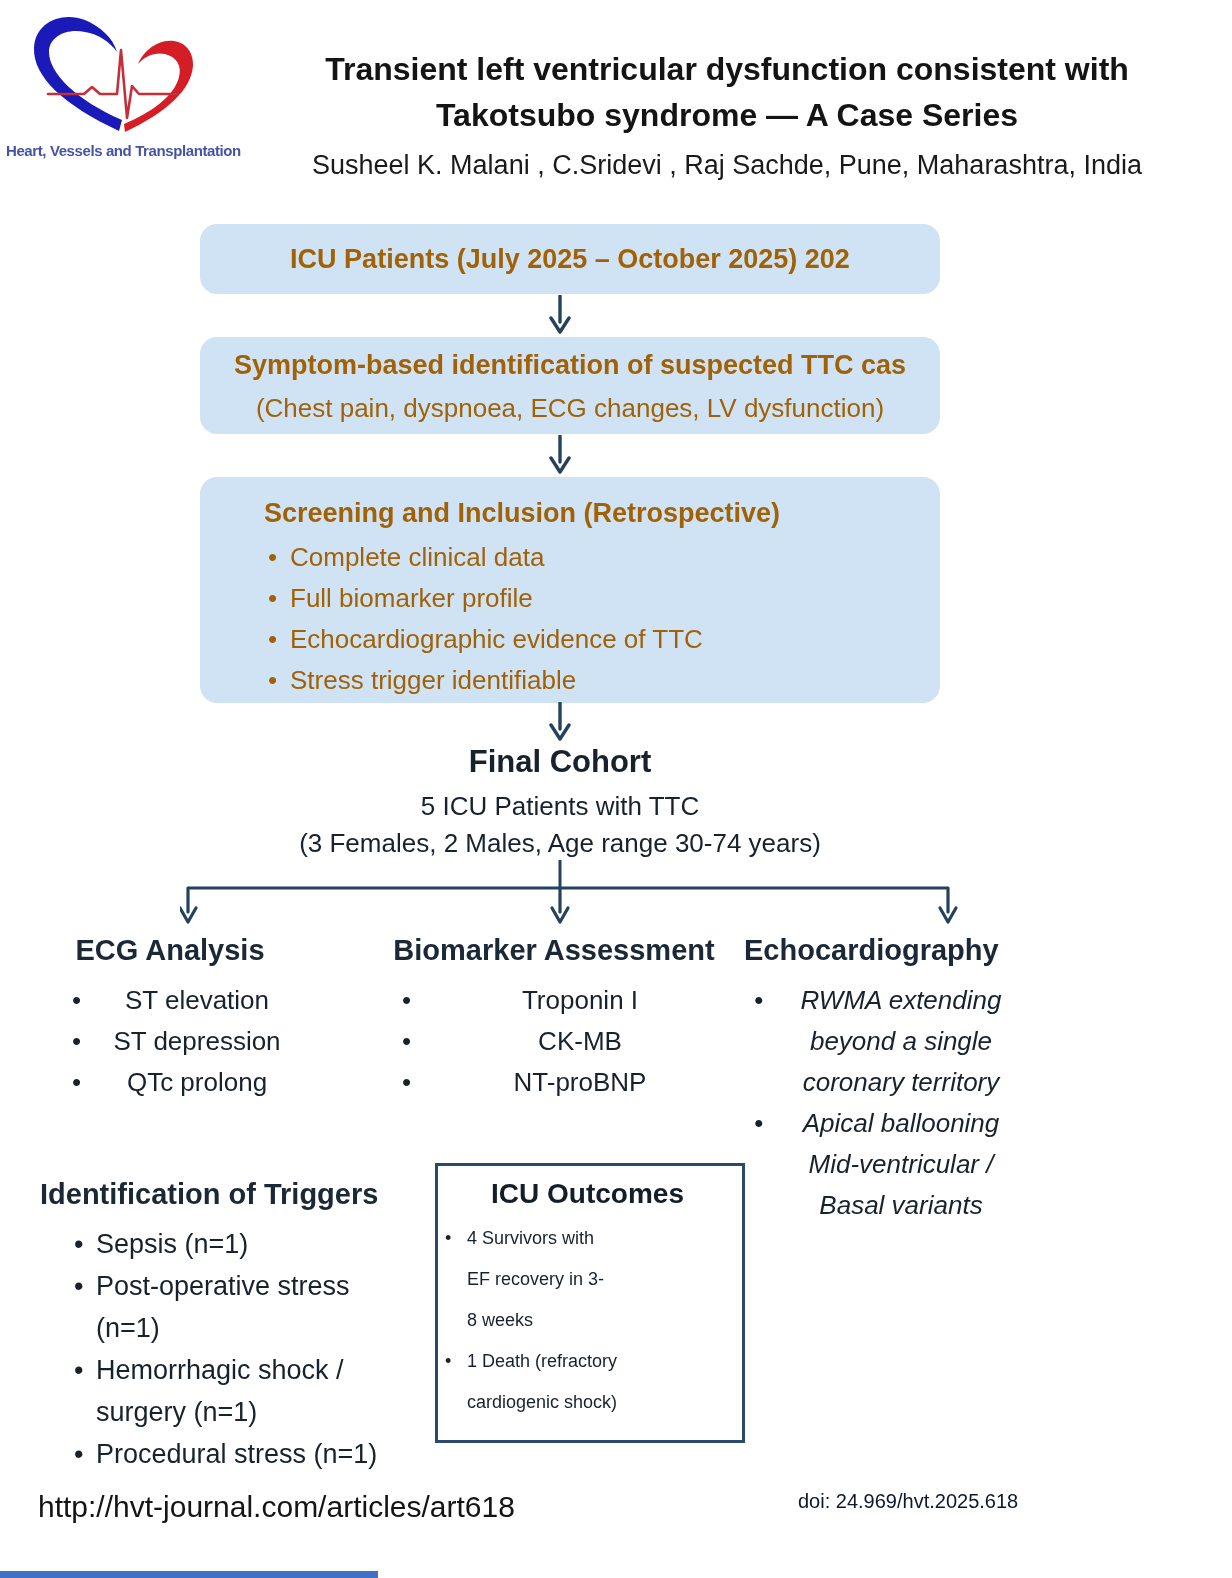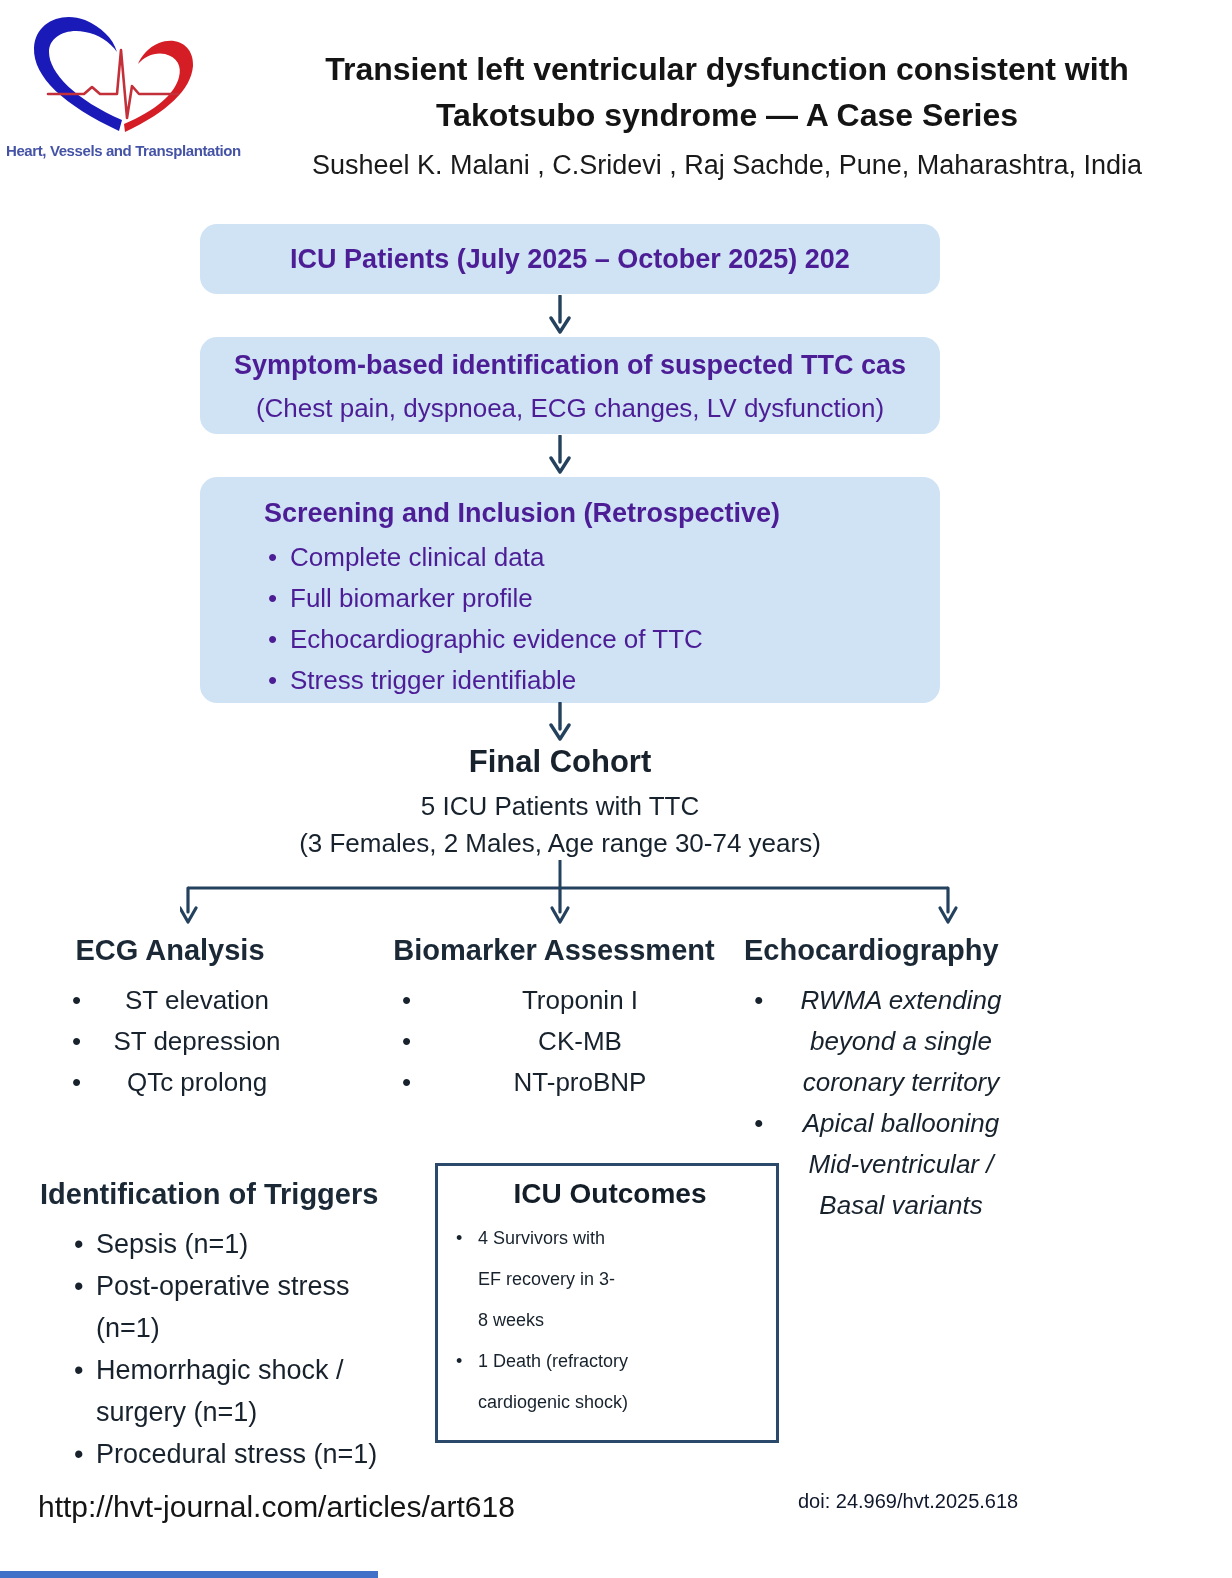--- a/index.html
+++ b/index.html
@@ -19,21 +19,21 @@
     position:absolute; left:232px; top:46px; width:990px; text-align:center;
     font-size:32px; font-weight:bold; line-height:46px; color:#141414;
   }
   .authors {
     position:absolute; left:232px; top:150px; width:990px; text-align:center;
     font-size:27px; color:#1a1a1a;
   }
   
   .box {
     position:absolute; left:200px; width:740px; background:#cfe3f5;
-    border-radius:17px; color:#4c1d95;
+    border-radius:17px; color:#a16207;
   }
   .box1 { top:224px; height:70px; display:flex; align-items:center; justify-content:center; }
   .box2 { top:337px; height:97px; display:flex; flex-direction:column; align-items:center; justify-content:center; }
   .box3 { top:477px; height:226px; padding:16px 10px 0 64px; }
   .box-line-bold { font-size:27px; font-weight:bold; line-height:44px; }
   .box-line { font-size:26px; line-height:42px; }
   .box3-title { font-size:27px; font-weight:bold; line-height:40px; margin-bottom:4px; }
   .bullet {
     position:relative; padding-left:26px; font-size:26px; line-height:41px;
     white-space:pre-line;
@@ -61,22 +61,22 @@
   .col2 .bullets { margin-top:12px; padding-left:26px; }
   .col3 { left:744px; width:282px; }
   .col3 .bullets { margin-top:12px; padding-left:6px;font-style:italic; }
   
   .triggers { position:absolute; left:40px; top:1178px; width:380px; }
   .triggers-header { font-size:29px; font-weight:bold; color:#1b2836; }
   .triggers .bullets { margin-top:12px; padding-left:30px; }
   .triggers .bullet { font-size:27px; line-height:42px; }
   
   .outcomes {
-    position:absolute; left:435px; top:1163px; width:344px; height:280px;
-    border:3px solid #2b4a6b; background:#ffffff; padding:12px 8px 0 14px;
+    position:absolute; left:435px; top:1163px; width:310px; height:280px;
+    border:3px solid #2b4a6b; background:#ffffff; padding:12px 8px 0 3px;
   }
   .outcomes-header { text-align:center; font-size:28px; font-weight:bold; color:#141e28; }
   .outcomes .bullets { margin-top:8px; }
   .outcomes .bullet { font-size:18px; line-height:41px; }
   
   .footer-url { position:absolute; left:38px; top:1490px; font-size:30px; color:#141414; }
   .footer-doi { position:absolute; left:798px; top:1490px; font-size:20px; color:#0f172a; }
   .bottom-bar { position:absolute; left:0; top:1571px; width:378px; height:7px; background:#4170c9; }
 </style>
 </head>

